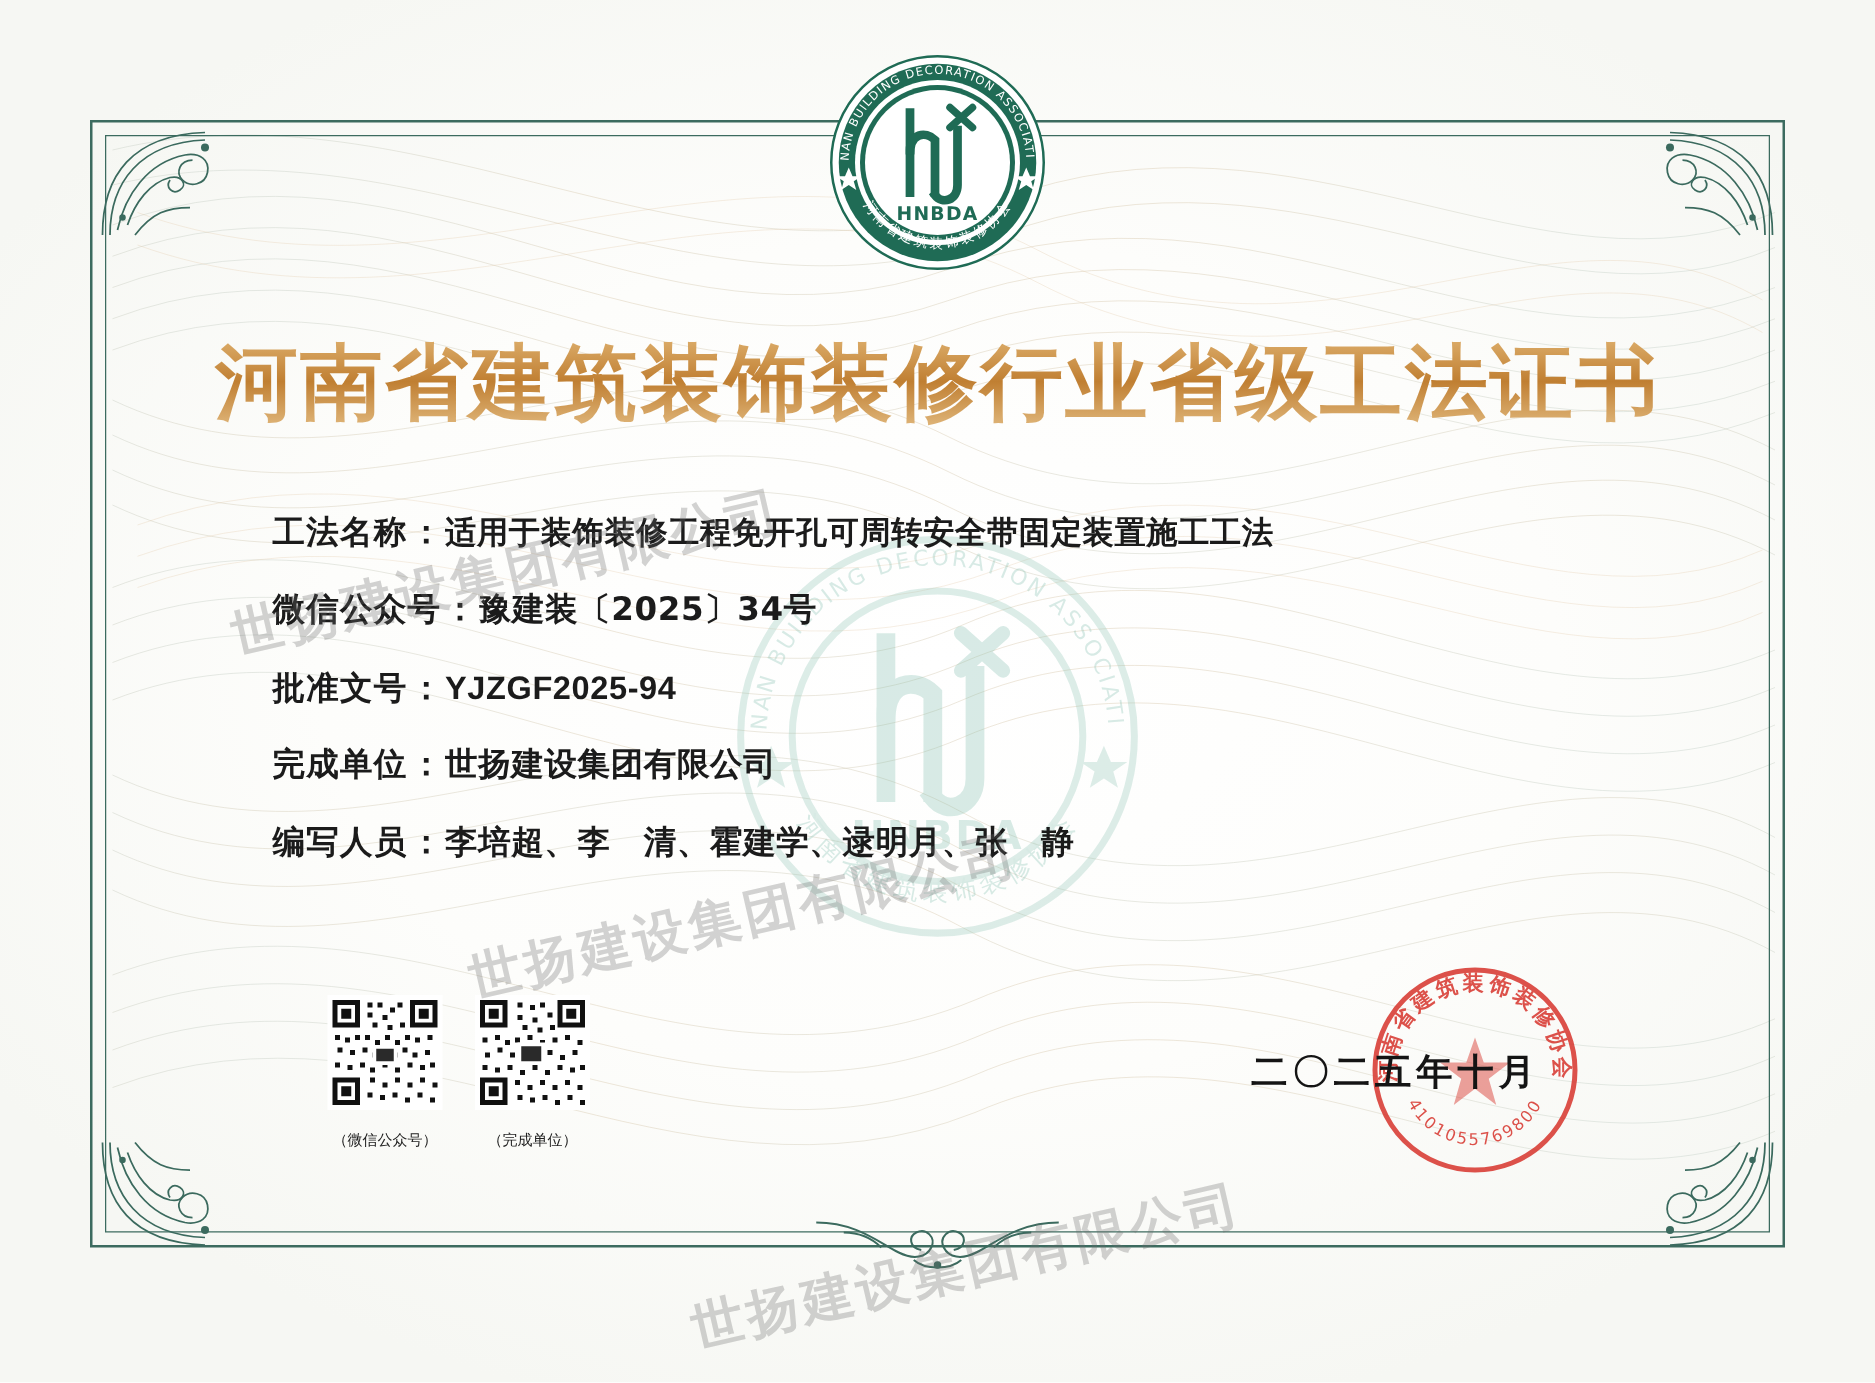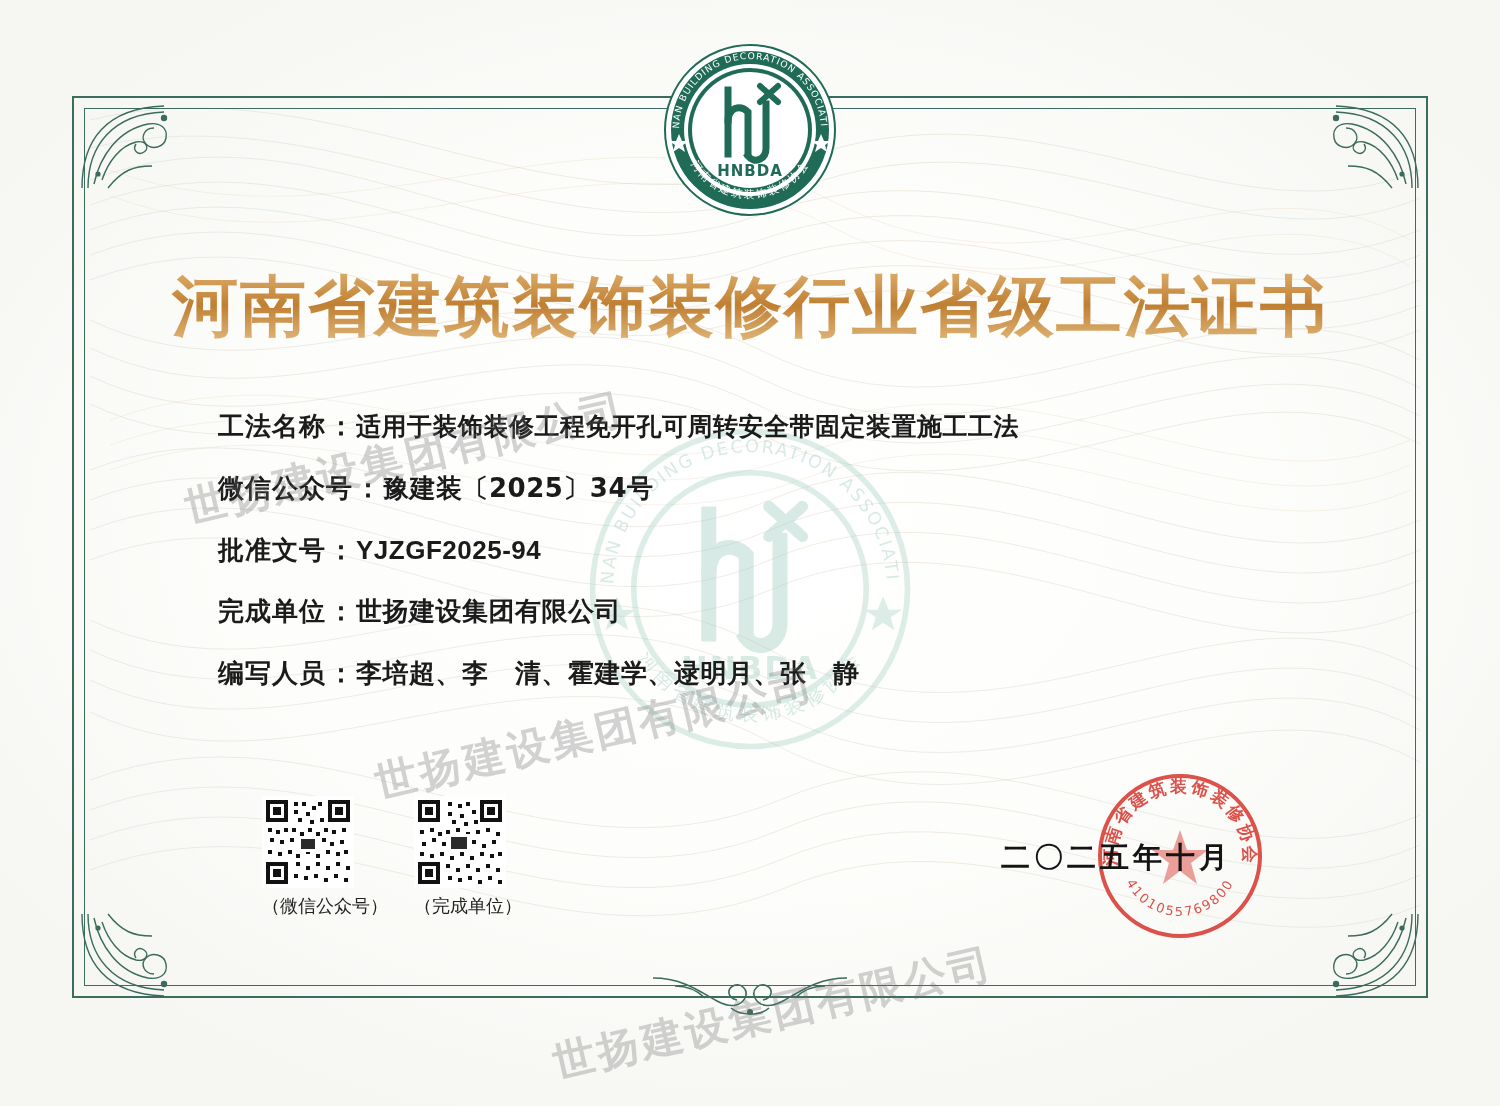--- a/index.html
+++ b/index.html
@@ -149,22 +149,22 @@
     z-index: 5;
   }
   .qr-item { text-align: center; }
   .qr-img {
     width: 92px; height: 92px;
     background-color: #ffffff;
     position: relative;
     overflow: hidden;
   }
   .qr-caption {
-    margin-top: 6px;
-    font-size: 18px;
+    margin-top: 16px;
+    font-size: 12px;
     color: #222;
     white-space: nowrap;
   }
 
   .footer-line {
     position: absolute;
     left: 192px;
     top: 928px;
     font-size: 15px;
     color: #1d1d1d;

